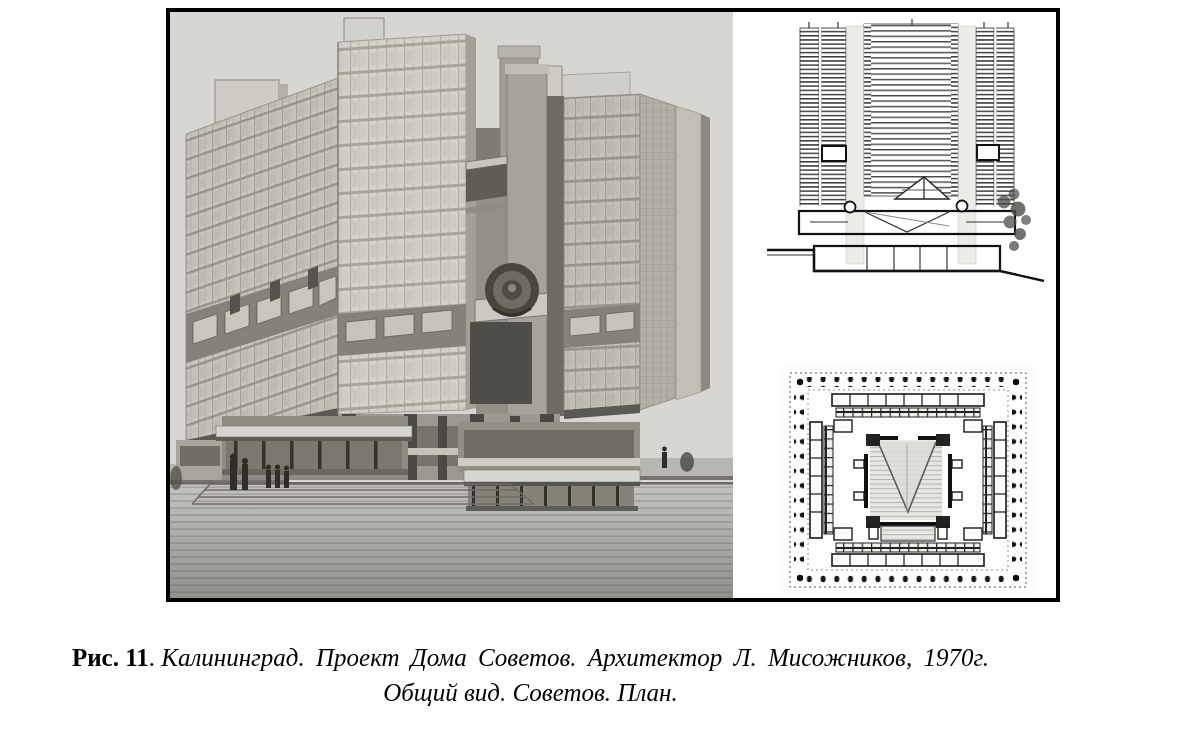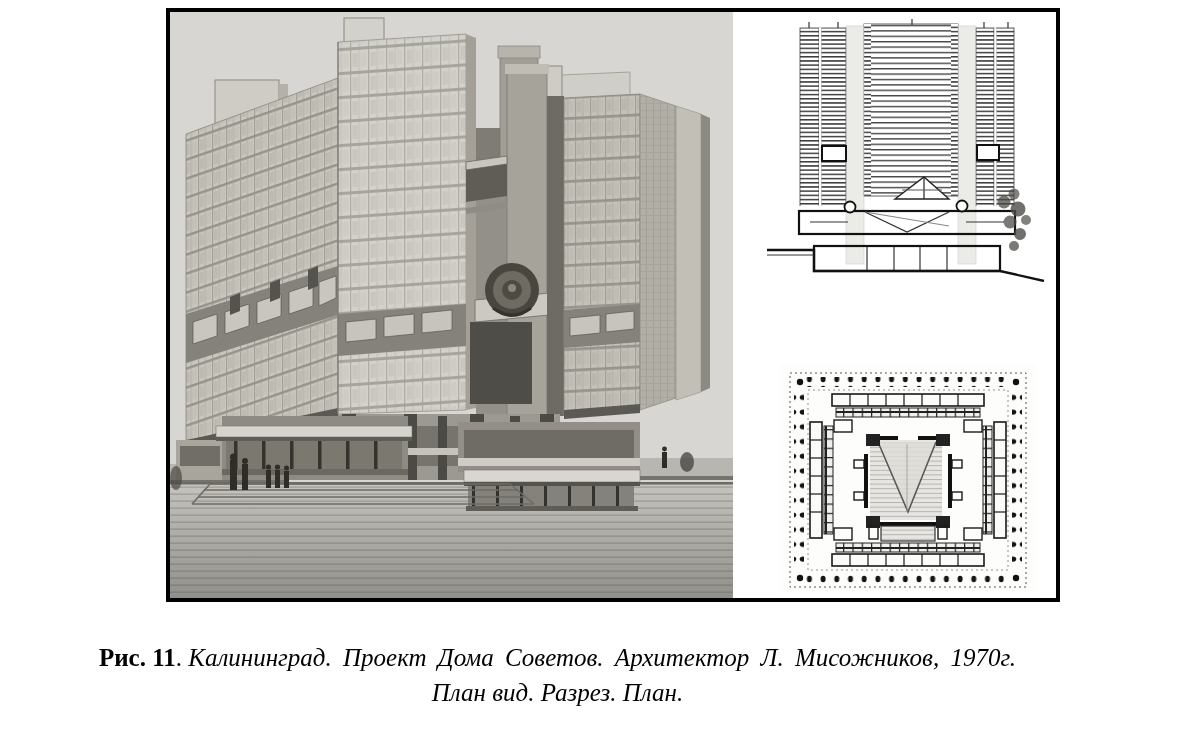--- a/index.html
+++ b/index.html
@@ -9,21 +9,21 @@
   }
   .frame{
     position:absolute;left:166px;top:8px;width:886px;height:586px;
     border:4px solid #000;background:#ffffff;overflow:hidden;
   }
   .photo-svg{position:absolute;left:0;top:0;display:block;}
   .section-svg{position:absolute;left:582px;top:2px;display:block;}
   .plan-svg{position:absolute;left:608px;top:352px;display:block;}
   .caption{
     position:absolute;left:0;top:640px;width:1061px;text-align:center;
-    color:#000;font-size:25px;padding-left:27px;
+    color:#000;font-size:25px;
   }
   .cap-line{line-height:35px;white-space:nowrap;}
   .cap-bold{font-weight:bold;}
   .cap-italic{font-style:italic;}
   .cap-line1 .cap-italic{word-spacing:5px;}
 </style>
 </head>
 <body>
 
 <div class="frame">
@@ -408,14 +408,14 @@
       </g>
       <rect x="103" y="162" width="54" height="15" fill="url(#hL)" stroke="#333" stroke-width="1.2"></rect>
       <rect x="91" y="162" width="9" height="13" fill="none" stroke="#1a1a1a" stroke-width="1.4"></rect>
       <rect x="160" y="162" width="9" height="13" fill="none" stroke="#1a1a1a" stroke-width="1.4"></rect>
     </g>
   </svg>
 </div>
 
 <div class="caption">
   <div class="cap-line cap-line1"><span class="cap-bold">Рис. 11</span><span>. </span><span class="cap-italic">Калининград. Проект Дома Советов. Архитектор Л. Мисожников, 1970г.</span></div>
-  <div class="cap-line cap-italic">План вид. Разрез. План.</div>
+  <div class="cap-line cap-italic">Общий вид. Советов. План.</div>
 </div>
 
 </body></html>

